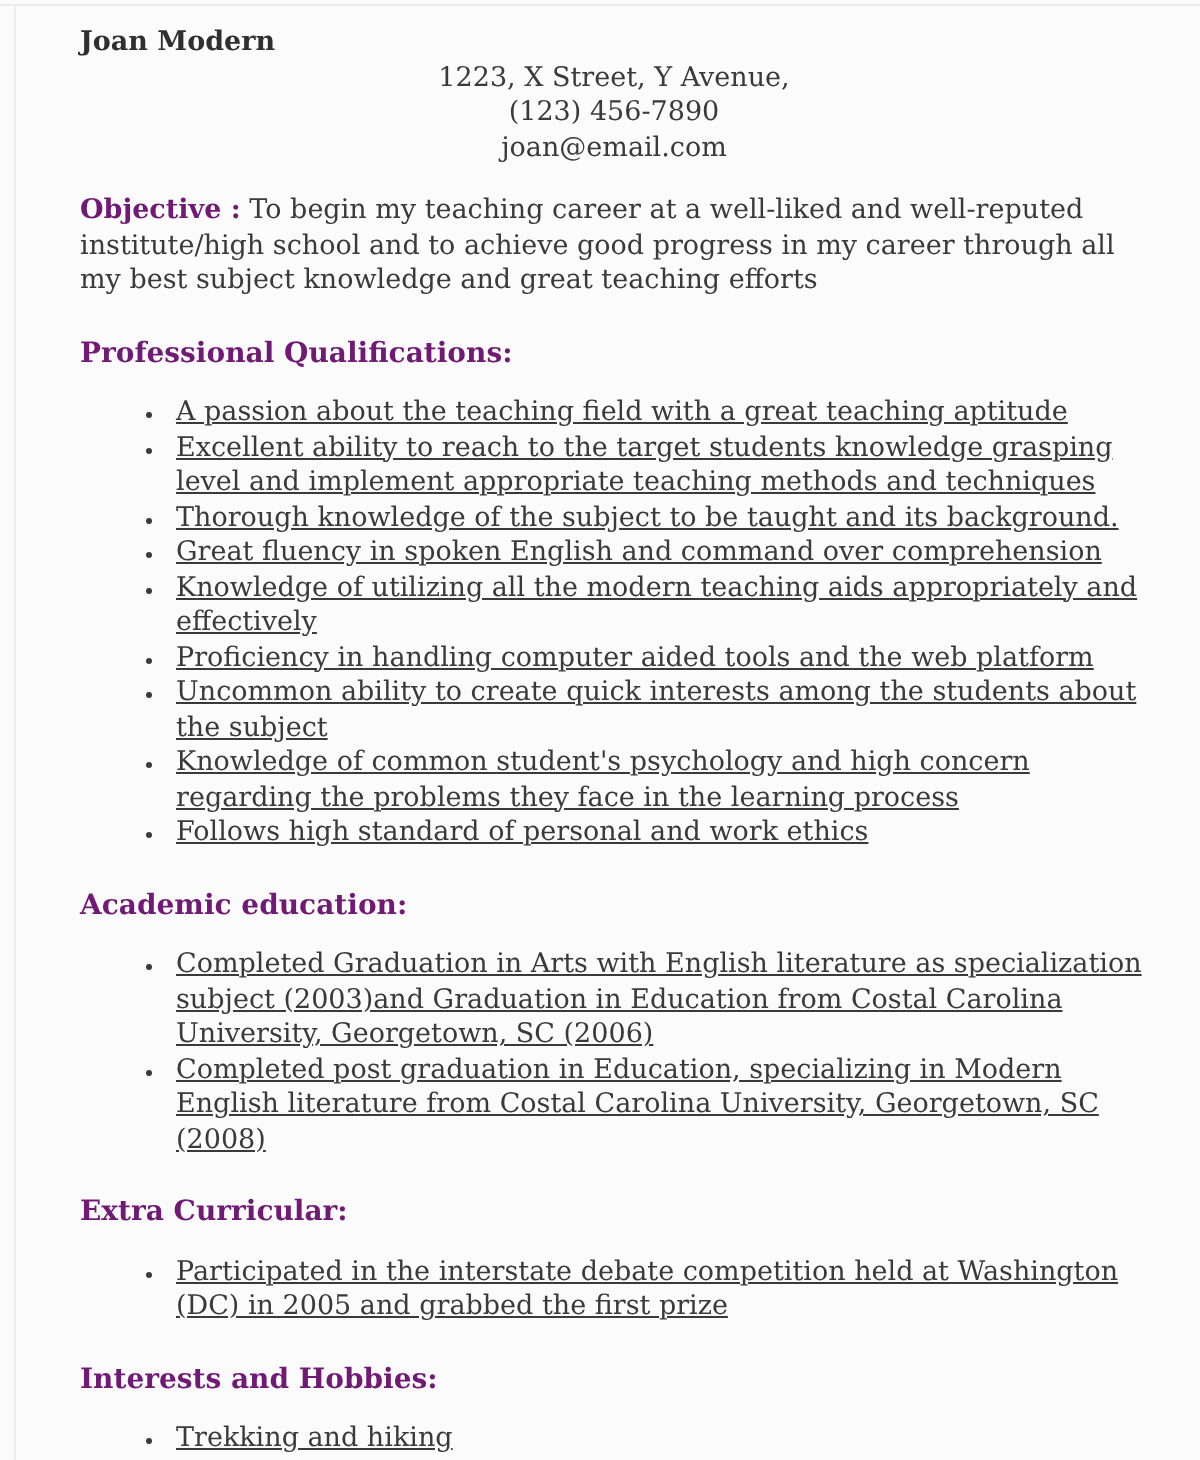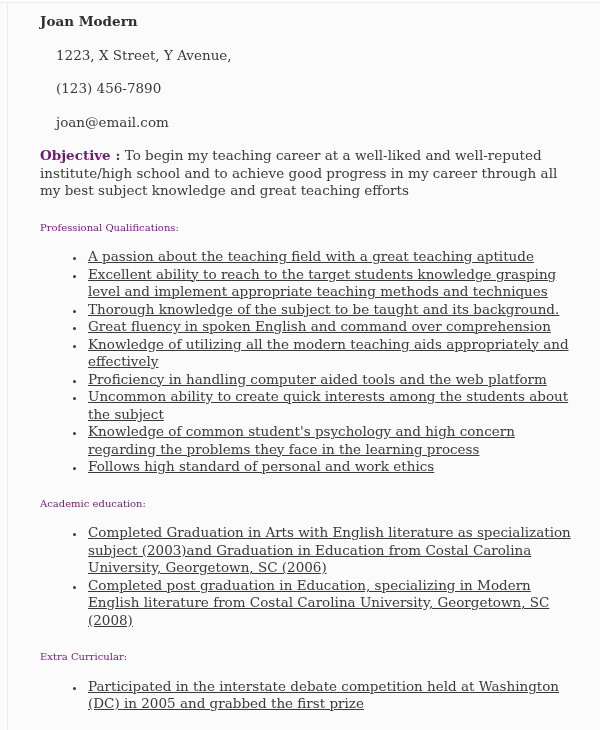--- a/index.html
+++ b/index.html
@@ -29,30 +29,30 @@
   .edge-left {
     position: absolute;
     top: 2px; bottom: 0; left: 7px;
     width: 1px;
     background: #ececec;
   }
   .name {
     font-weight: bold;
     color: #2f2f2f;
   }
-  .contact-line { margin: 16px; }
+  .contact-line { margin: 0; text-align: center; }
   .objective {
     margin: 14px 0 0 0;
   }
   .objective strong, .heading, .detail-label {
     color: #701a75;
   }
   .heading {
-    font-weight: normal;
-    font-size: 10px;
+    font-weight: bold;
+    font-size: 14px;
     margin: 19px 0 0 0;
   }
   .section ul {
     margin: 12px 0 0 0;
     padding: 0 0 0 46px;
     text-decoration: underline;
   }
   .section li {
     margin: 0;
     padding: 0 0 0 2px;

